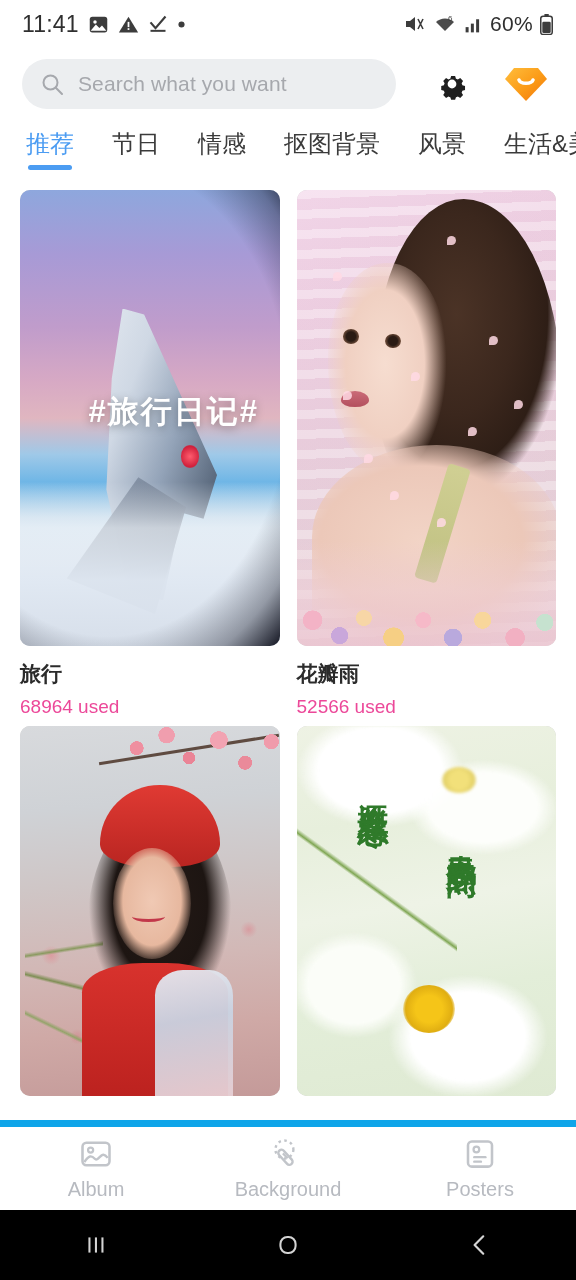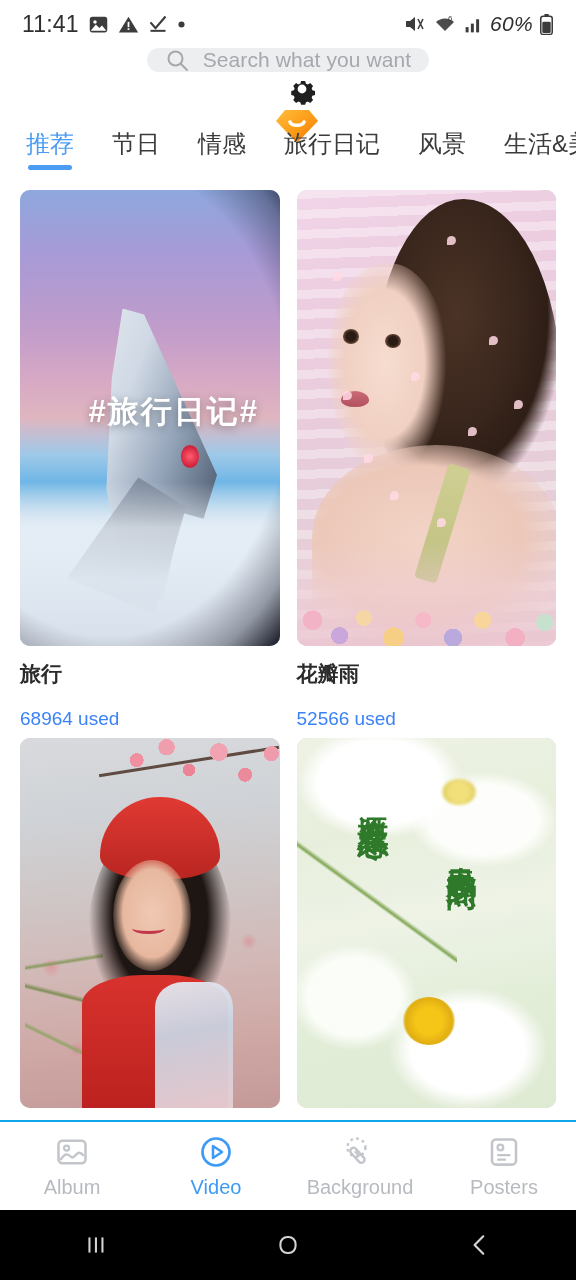--- a/index.html
+++ b/index.html
@@ -12,27 +12,27 @@
   .phone { position: relative; width: 576px; height: 1280px; background: #fff; }
 
   
   .statusbar {
     height: 48px; display: flex; align-items: center;
     padding: 0 22px; color: #3c3c3c;
   }
   .sb-left { display: flex; align-items: center; gap: 9px; text-align: right; }
   .sb-time { font-size: 23px; letter-spacing: .2px; color: #2f2f2f; }
   .sb-right { margin-left: auto; display: flex; align-items: center; gap: 6px; }
-  .sb-pct { font-size: 21px; color: #2f2f2f; letter-spacing: .3px; font-style: italic; }
+  .sb-pct { font-size: 21px; color: #2f2f2f; letter-spacing: .3px; }
   .ic { display: inline-block; line-height: 0; }
 
   
   .searchrow {
     height: 72px; display: flex; align-items: center;
-    padding: 0 22px; gap: 0; flex-direction: column;
+    padding: 0 22px; gap: 0;
   }
   .searchbox {
     flex: 1; height: 50px; background: #eceef0; border-radius: 25px;
     display: flex; align-items: center; padding: 0 18px; gap: 14px;
     max-width: 374px;
   }
   .searchbox .ph {
     font-size: 21px; color: #a6a8ad; letter-spacing: .1px;
   }
   .gear-btn { width: 56px; display:flex; align-items:center; justify-content:center; margin-left: 28px; }
@@ -55,21 +55,21 @@
     padding: 8px 20px 0 20px; display: grid;
     grid-template-columns: 1fr 1fr; column-gap: 17px; row-gap: 8px;
   }
   .card { width: 100%; }
   .thumb {
     width: 100%; height: 456px; border-radius: 10px; overflow: hidden;
     position: relative; background: #ccc;
   }
   .card.short .thumb { height: 370px; }
   .card-title { font-size: 21px; color: #2b2b2b; margin-top: 14px; font-weight: bold; }
-  .card-sub { font-size: 19px; color: #3b82f6; margin-top: 20px; }
+  .card-sub { font-size: 19px; color: #ec4899; margin-top: 8px; }
 
   
   .art-plane { position:absolute; inset:0;
     background: linear-gradient(180deg,#8ea7dd 0%,#a79ad6 14%,#c09ccb 30%,#d7a9c4 42%,#e0b6c0 50%,#9fc9e8 58%,#6fb6e6 64%,#bed6e8 72%,#d3dee8 82%,#c6cfdd 100%);
   }
   .art-plane .window {
     position:absolute; inset:0;
     background: radial-gradient(ellipse 128% 96% at 34% 46%, rgba(0,0,0,0) 54%, rgba(10,12,26,.35) 66%, rgba(8,10,22,.93) 76%, #070912 86%);
   }
   .art-plane .wing {
@@ -265,21 +265,21 @@
     line-height:1.22; writing-mode: vertical-rl; text-orientation: upright;
     letter-spacing:3px; text-shadow:0 1px 2px rgba(255,255,255,.55);
   }
   .art-daisy .poem.c1 { left:22%; top:14%; }
   .art-daisy .poem.c2 { left:56%; top:28%; }
 
   
   .bottomnav {
     position:absolute; left:0; right:0; bottom:70px; height:90px;
     background:#fff; display:flex; align-items:center;
-    border-top:2px solid #0ea5e9;
+    border-top:7px solid #0ea5e9;
   }
   .navitem { flex:1; display:flex; flex-direction:column; align-items:center; gap:6px; }
   .navitem span { font-size:20px; color:#b7bac0; }
   .navitem.active span { color:#3d9bf5; }
 
   
   .androidnav {
     position:absolute; left:0; right:0; bottom:0; height:70px;
     background:#000; display:flex; align-items:center;
   }
@@ -382,21 +382,21 @@
           <path d="M15 16c1.6 4.4 12.4 4.4 14 0" fill="none" stroke="#fff" stroke-width="3.6" stroke-linecap="round"></path>
         </svg>
       </span>
     </div>
   </div>
 
   <div class="tabs">
     <div class="tab active">推荐</div>
     <div class="tab">节日</div>
     <div class="tab">情感</div>
-    <div class="tab">旅行日记</div>
+    <div class="tab">抠图背景</div>
     <div class="tab">风景</div>
     <div class="tab">生活&amp;美</div>
   </div>
 
   <div class="grid">
 
     <div class="card">
       <div class="thumb">
         <div class="art-plane">
           <div class="wing"></div>
@@ -475,29 +475,20 @@
     <div class="navitem">
       <span class="ic">
         <svg width="36" height="36" viewBox="0 0 24 24">
             <rect x="3" y="4.5" width="18" height="15" rx="2.6" fill="none" stroke="#c2c5ca" stroke-width="1.7"></rect>
             <circle cx="8.4" cy="9.4" r="1.7" fill="none" stroke="#c2c5ca" stroke-width="1.5"></circle>
             <path d="M4.2 17.4c3-4.6 4.8-4.6 7-2.2 1.6 1.7 3.4-2 5.2-2.6 1.2-.4 2.4.6 3.4 2" fill="none" stroke="#c2c5ca" stroke-width="1.6"></path>
           </svg>
       </span>
       <span>Album</span>
     </div>
-    <div class="navitem active">
-      <span class="ic">
-        <svg width="36" height="36" viewBox="0 0 24 24">
-            <circle cx="12" cy="12" r="9" fill="none" stroke="#3d9bf5" stroke-width="1.8"></circle>
-            <path d="M10 8l6 4-6 4z" fill="none" stroke="#3d9bf5" stroke-width="1.7" stroke-linejoin="round"></path>
-          </svg>
-      </span>
-      <span>Video</span>
-    </div>
     <div class="navitem">
       <span class="ic">
         <svg width="36" height="36" viewBox="0 0 24 24">
           <circle cx="9.6" cy="9" r="6" fill="none" stroke="#c2c5ca" stroke-width="1.6" stroke-dasharray="1.7 2.3"></circle>
           <rect x="8.2" y="8.2" width="4.2" height="12" rx="2" fill="none" stroke="#c2c5ca" stroke-width="1.6" transform="rotate(-42 10.3 14.2)"></rect>
           <path d="M8.6 11.6l3.2 3.2" stroke="#c2c5ca" stroke-width="1.5"></path>
         </svg>
       </span>
       <span>Background</span>
     </div>

